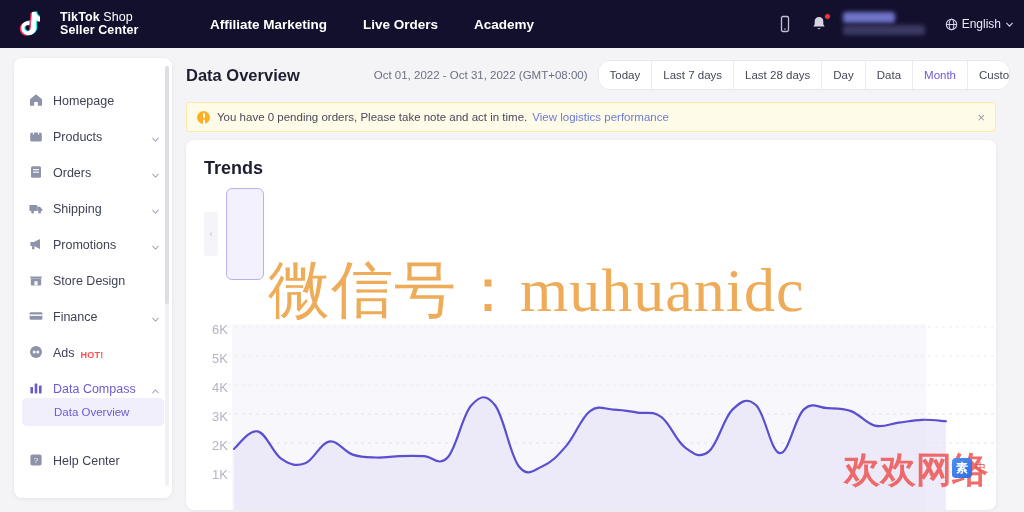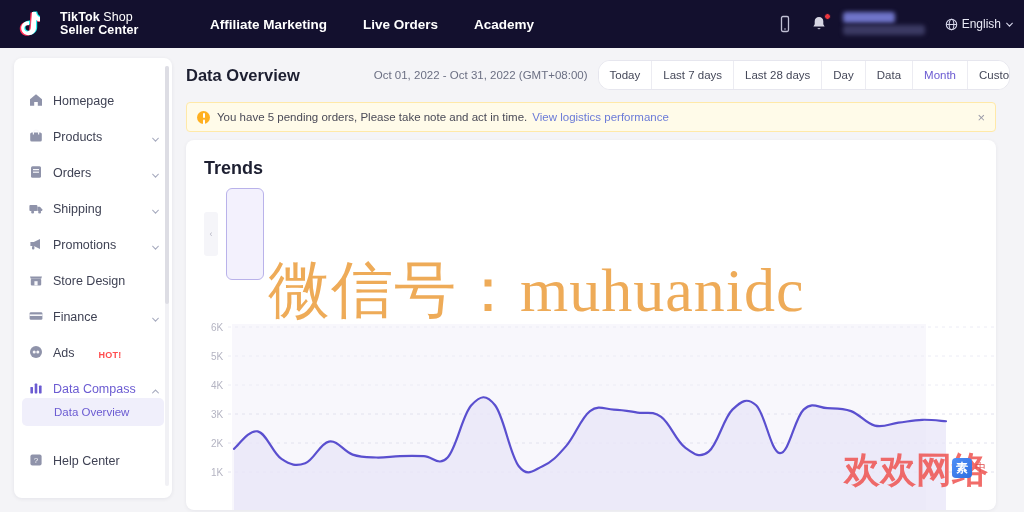--- a/index.html
+++ b/index.html
@@ -64,21 +64,21 @@
     padding: 0 12px 0 14px;
     font-size: 12.5px; color: #3f4254;
     cursor: pointer;
   }
   .side-item .si-ico { width: 16px; height: 16px; margin-right: 9px; flex: 0 0 16px; }
   .side-item .si-label { flex: 1; white-space: nowrap; }
   .side-item.active .si-label { color: #6b5bd2; }
   .chev { width: 9px; height: 9px; flex: 0 0 9px; }
   .hot {
     color: #ff4d4f; font-size: 9px; font-weight: bold;
-    margin-left: 24px; letter-spacing: .2px;
+    margin-left: 6px; letter-spacing: .2px;
   }
   .subitem {
     margin: 2px 8px 2px 8px; height: 28px;
     display: flex; align-items: center;
     padding-left: 32px; border-radius: 5px;
     font-size: 11.5px; color: #6b5bd2;
     background: #f0effb; cursor: pointer;
   }
   .side-scroll {
     position: absolute; right: 3px; top: 8px;
@@ -143,21 +143,21 @@
     color: #b6b6c4; font-size: 9px; cursor: pointer;
   }
   .metric-card {
     margin-left: 8px; width: 38px; height: 92px;
     border: 1px solid #b9b2ea; border-radius: 6px; background: #f3f1fd;
   }
 
   
   .chart { position: absolute; left: 0; top: 176px; width: 810px; height: 194px; }
   .ylab {
-    position: absolute; font-size: 10px; color: #b4b4c2; text-align: center;
+    position: absolute; font-size: 13px; color: #b4b4c2; text-align: right;
     width: 22px; left: 20px;
   }
 
   
   .wm-orange {
     position: absolute; left: 268px; top: 248px;
     font-family: "Liberation Serif", serif;
     font-size: 62px; color: #eda44a; opacity: .92;
     white-space: nowrap; letter-spacing: 1px;
     pointer-events: none;
@@ -391,21 +391,21 @@
         <button>Last 28 days</button>
         <button>Day</button>
         <button>Data</button>
         <button class="on">Month</button>
         <button>Custom</button>
       </div>
     </div>
 
     <div class="alert">
       <i class="warn-ico"></i>
-      <span>You have 5 pending orders, Please take note and act in time.</span>
+      <span>You have 0 pending orders, Please take note and act in time.</span>
       <a href="#">View logistics performance</a>
       <span class="x">×</span>
     </div>
 
     <section class="card">
       <div class="card-title">Trends</div>
 
       <div class="metric-strip">
         <div class="scroll-tab">‹</div>
         <div class="metric-card"></div>

